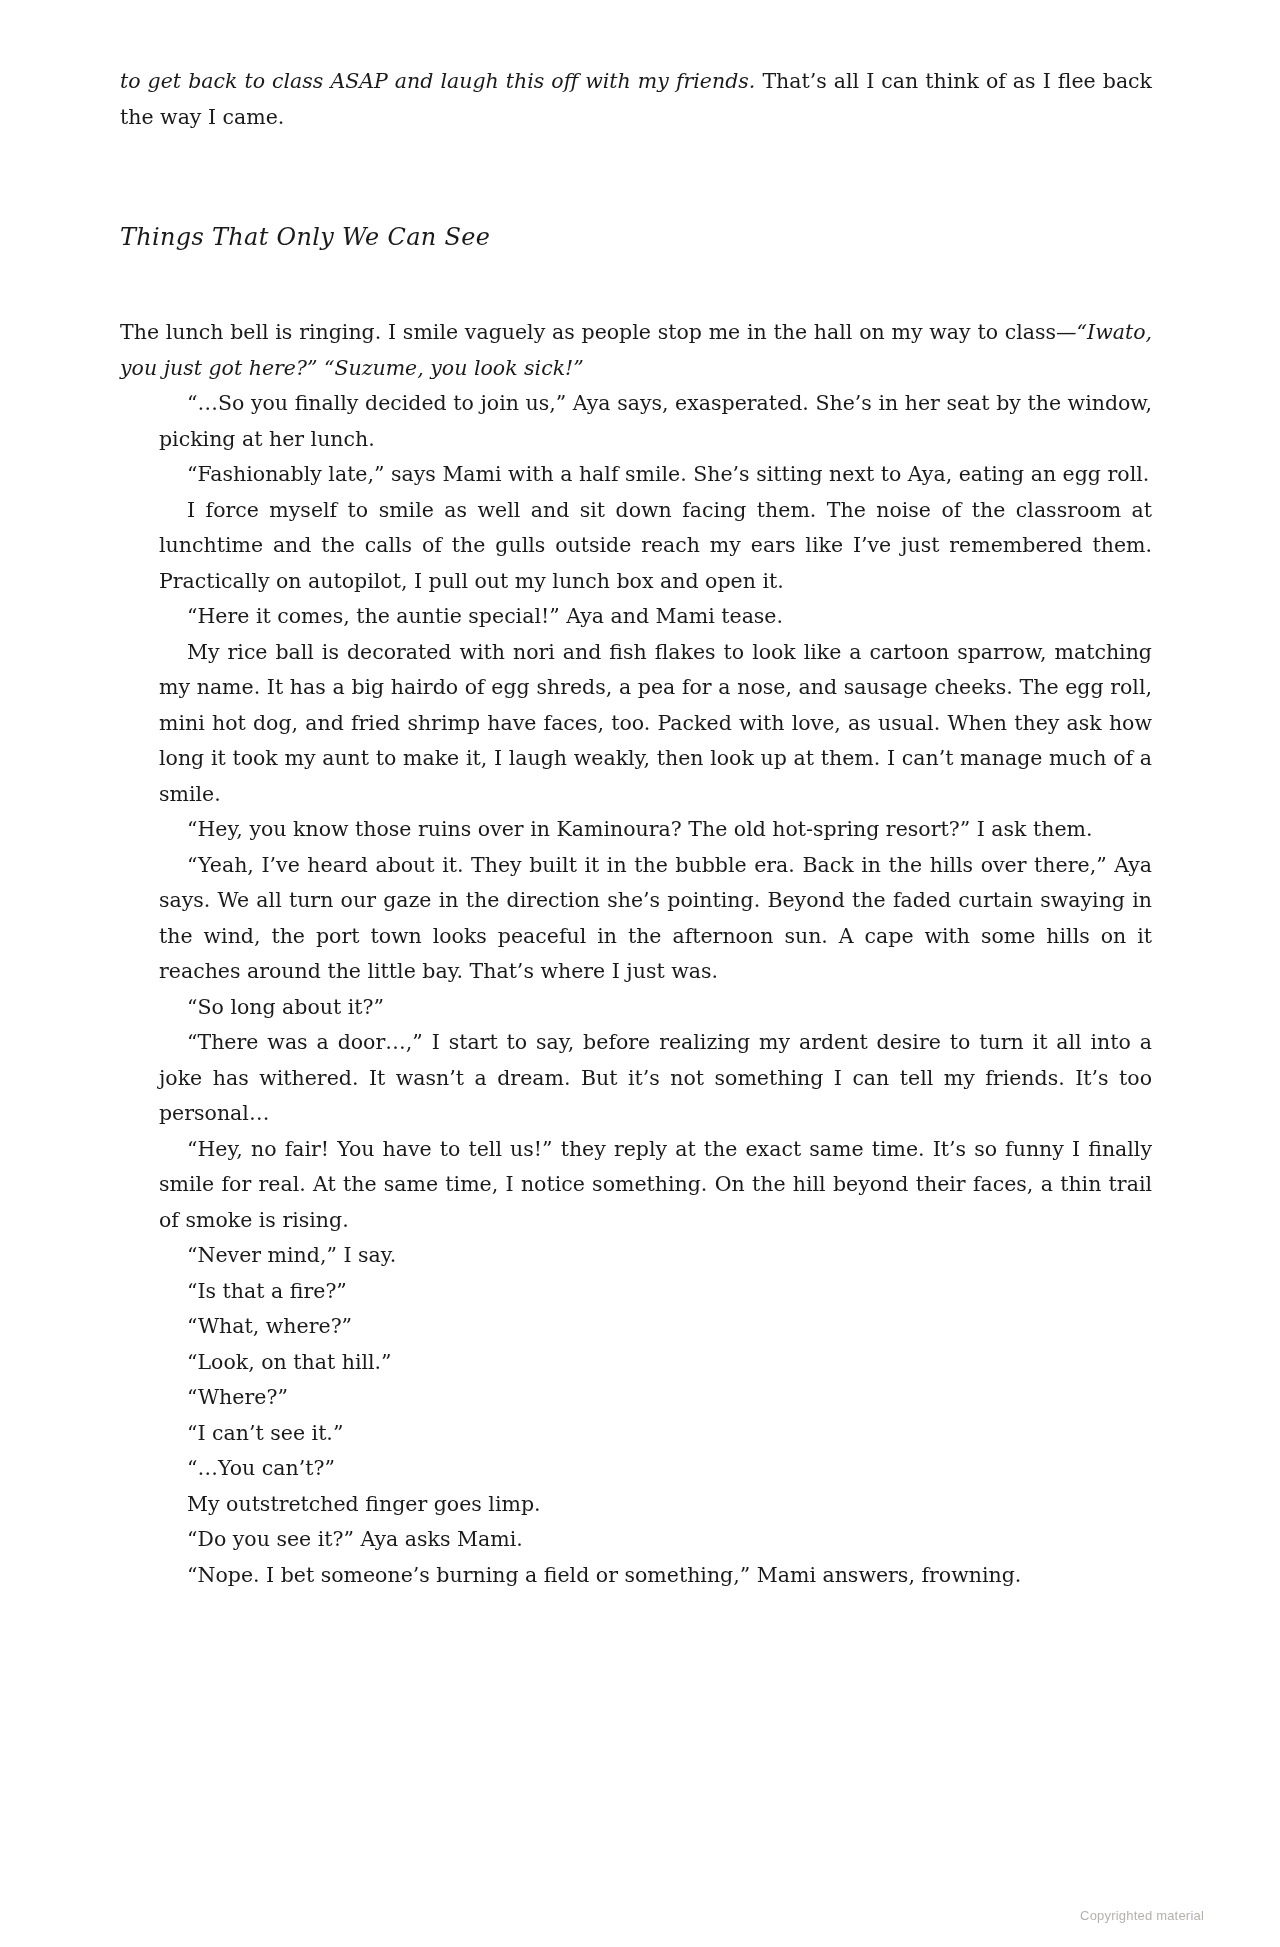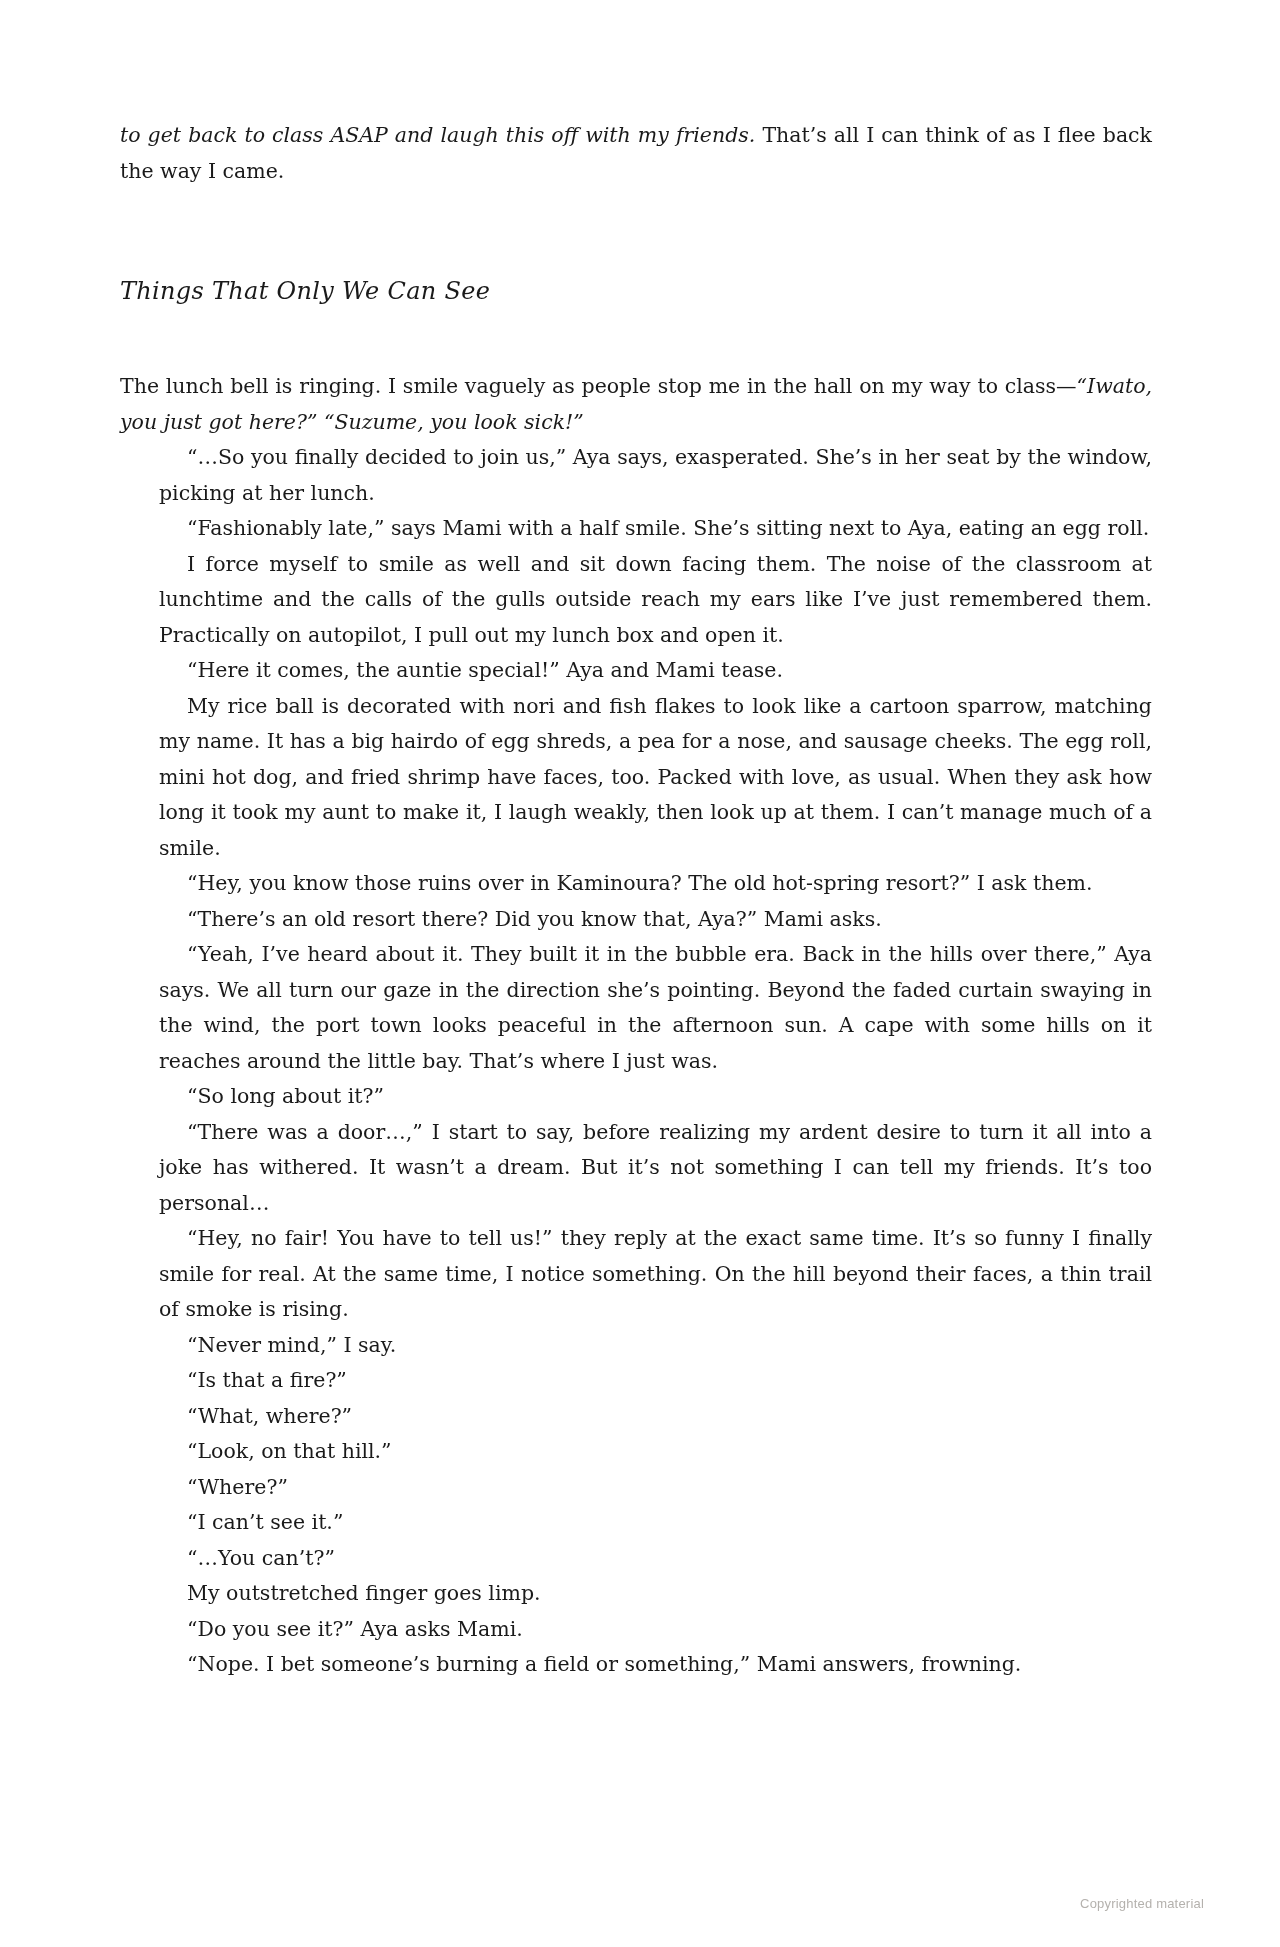--- a/index.html
+++ b/index.html
@@ -12,21 +12,21 @@
     min-height: 1947px;
     font-family: "DejaVu Serif", "Liberation Serif", serif;
     color: #1a1a1a;
     position: relative;
   }
   .page {
     position: relative;
     width: 1280px;
     min-height: 1947px;
     box-sizing: border-box;
-    padding: 118px 128px 0 120px;
+    padding: 64px 128px 0 120px;
   }
   .body-text {
     font-size: 20.5px;
     line-height: 35.5px;
     text-align: justify;
     text-justify: inter-word;
     hyphens: none;
   }
   .para {
     margin: 0;
@@ -49,21 +49,21 @@
   }
   .gap-after-opening {
     height: 86px;
   }
   .gap-after-title {
     height: 62px;
   }
   .copyright {
     position: absolute;
     right: 76px;
-    bottom: 36px;
+    bottom: 24px;
     font-family: "Liberation Sans", sans-serif;
     font-size: 13px;
     color: #b4b1ad;
     letter-spacing: 0.2px;
   }
 </style>
 </head>
 <body>
 
 <div class="page">
@@ -79,21 +79,20 @@
     <div class="gap-after-title"></div>
 
     <div id="paragraphs">
         <p class="para"><span>The lunch bell is ringing. I smile vaguely as people stop me in the hall on my way to class—</span><span class="italic">“Iwato, you just got here?” “Suzume, you look sick!”</span></p>
         <p class="para indent"><span>“…So you finally decided to join us,” Aya says, exasperated. She’s in her seat by the window, picking at her lunch.</span></p>
         <p class="para indent"><span>“Fashionably late,” says Mami with a half smile. She’s sitting next to Aya, eating an egg roll.</span></p>
         <p class="para indent"><span>I force myself to smile as well and sit down facing them. The noise of the classroom at lunchtime and the calls of the gulls outside reach my ears like I’ve just remembered them. Practically on autopilot, I pull out my lunch box and open it.</span></p>
         <p class="para indent"><span>“Here it comes, the auntie special!” Aya and Mami tease.</span></p>
         <p class="para indent"><span>My rice ball is decorated with nori and fish flakes to look like a cartoon sparrow, matching my name. It has a big hairdo of egg shreds, a pea for a nose, and sausage cheeks. The egg roll, mini hot dog, and fried shrimp have faces, too. Packed with love, as usual. When they ask how long it took my aunt to make it, I laugh weakly, then look up at them. I can’t manage much of a smile.</span></p>
         <p class="para indent"><span>“Hey, you know those ruins over in Kaminoura? The old hot-spring resort?” I ask them.</span></p>
-        <p class="para indent"><span>“There’s an old resort there? Did you know that, Aya?” Mami asks.</span></p>
         <p class="para indent"><span>“Yeah, I’ve heard about it. They built it in the bubble era. Back in the hills over there,” Aya says. We all turn our gaze in the direction she’s pointing. Beyond the faded curtain swaying in the wind, the port town looks peaceful in the afternoon sun. A cape with some hills on it reaches around the little bay. That’s where I just was.</span></p>
         <p class="para indent"><span>“So long about it?”</span></p>
         <p class="para indent"><span>“There was a door…,” I start to say, before realizing my ardent desire to turn it all into a joke has withered. It wasn’t a dream. But it’s not something I can tell my friends. It’s too personal…</span></p>
         <p class="para indent"><span>“Hey, no fair! You have to tell us!” they reply at the exact same time. It’s so funny I finally smile for real. At the same time, I notice something. On the hill beyond their faces, a thin trail of smoke is rising.</span></p>
         <p class="para indent"><span>“Never mind,” I say.</span></p>
         <p class="para indent"><span>“Is that a fire?”</span></p>
         <p class="para indent"><span>“What, where?”</span></p>
         <p class="para indent"><span>“Look, on that hill.”</span></p>
         <p class="para indent"><span>“Where?”</span></p>
         <p class="para indent"><span>“I can’t see it.”</span></p>

